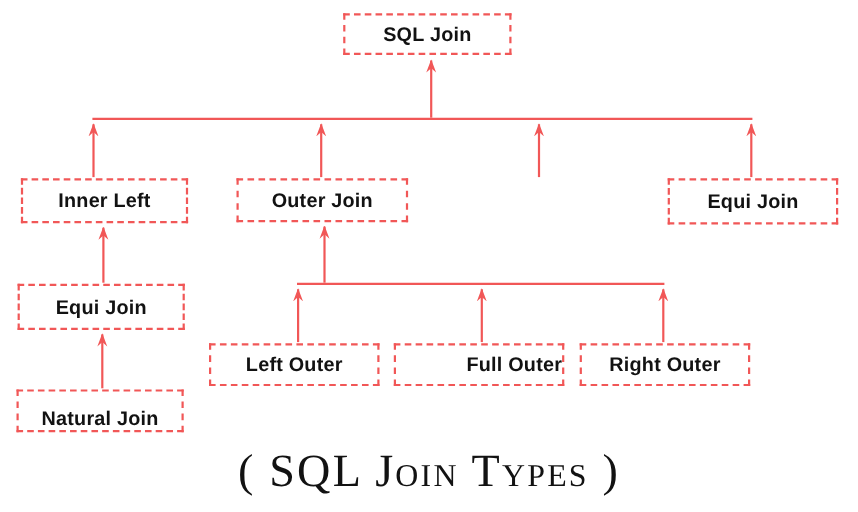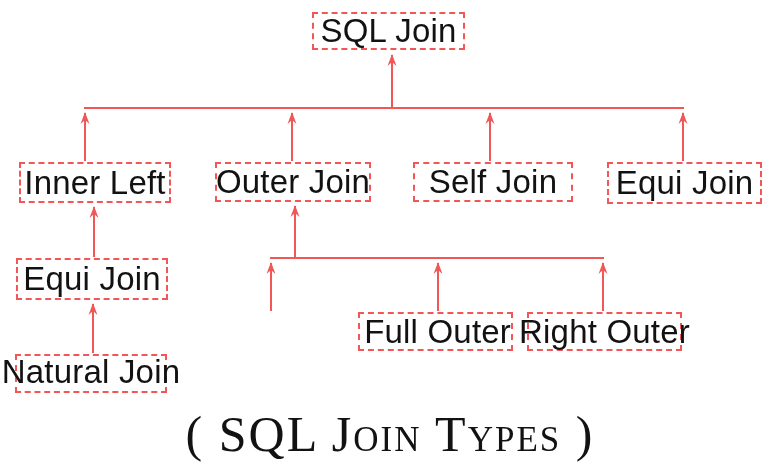--- a/index.html
+++ b/index.html
@@ -38,35 +38,35 @@
   .node {
     position: absolute;
     box-sizing: border-box;
     border: 2px dashed var(--accent);
     background: var(--bg);
     display: flex;
     align-items: center;
     justify-content: center;
   }
   .node-label {
-    font-size: 33px;
-    font-weight: 400;
+    font-size: 18px;
+    font-weight: 700;
     color: var(--text);
     letter-spacing: 0.2px;
     white-space: nowrap;
   }
   .caption {
     position: absolute;
     left: 0;
     top: 405px;
     width: 100%;
     text-align: center;
     font-family: "Liberation Serif", serif;
     font-variant: small-caps;
-    font-size: 50px;
+    font-size: 42px;
     letter-spacing: 2px;
     color: var(--text);
   }
   
   .n-sql     { left: 312px; top: 12px;  width: 153px; height: 38px; }
   .n-inner   { left: 19px;  top: 162px; width: 152px; height: 41px; }
   .n-outer   { left: 215px; top: 162px; width: 156px; height: 40px; }
   .n-self    { left: 413px; top: 162px; width: 160px; height: 40px; }
   .n-cross   { left: 607px; top: 162px; width: 155px; height: 42px; }
   .n-equi    { left: 16px;  top: 258px; width: 152px; height: 42px; }
@@ -105,31 +105,31 @@
 
   <div class="node n-sql">
     <span class="node-label">SQL Join</span>
   </div>
   <div class="node n-inner">
     <span class="node-label">Inner Left</span>
   </div>
   <div class="node n-outer">
     <span class="node-label">Outer Join</span>
   </div>
-  <div class="node n-self">
-    <span class="node-label">Self Join</span>
-  </div>
   <div class="node n-cross">
     <span class="node-label">Equi Join</span>
   </div>
   <div class="node n-equi">
     <span class="node-label">Equi Join</span>
   </div>
   <div class="node n-natural">
     <span class="node-label">Natural Join</span>
+  </div>
+  <div class="node n-left">
+    <span class="node-label">Left Outer</span>
   </div>
   <div class="node n-full">
     <span class="node-label">Full Outer</span>
   </div>
   <div class="node n-right">
     <span class="node-label">Right Outer</span>
   </div>
 
   <div class="caption">( SQL Join Types )</div>
 

